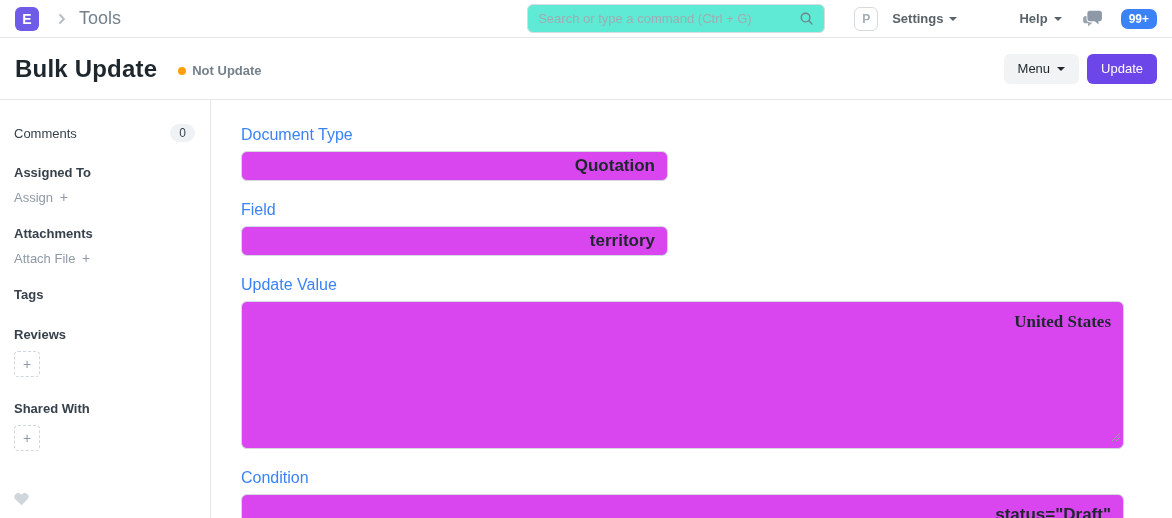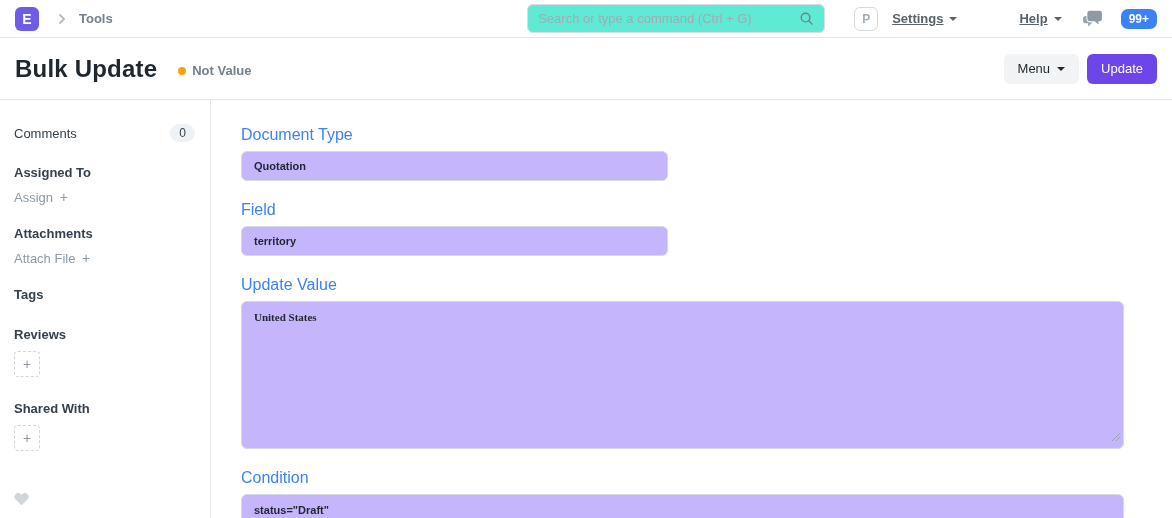--- a/index.html
+++ b/index.html
@@ -5,31 +5,31 @@
   * { margin:0; padding:0; box-sizing:border-box; }
   html,body { width:1172px; height:518px; overflow:hidden; background:#fff;
     font-family:"Liberation Sans", sans-serif; }
   
   .navbar { height:38px; display:flex; align-items:center; padding:0 15px;
     border-bottom:1px solid #e4e7ea; background:#fff; }
   .logo { width:24px; height:24px; border-radius:6px; background:#6e5be8; color:#fff;
     font-size:14px; font-weight:bold; display:flex; align-items:center; justify-content:center;
     cursor:pointer; flex:0 0 auto; }
   .crumb-chev { margin:0 10px 0 16px; display:flex; align-items:center; }
-  .breadcrumb { font-size:13px; font-weight:bold; color:#74808b; cursor:pointer; }
+  .breadcrumb { font-size:18px; font-weight:normal; color:#74808b; cursor:pointer; }
   .search { margin-left:auto; width:298px; height:29px; background:#5eead4;
     border:1px solid #d8dde2; border-radius:6px; display:flex; align-items:center; padding:0 10px; }
   .search input { flex:1; border:none; outline:none; background:transparent; font-size:13px;
     color:#36414c; font-family:"Liberation Sans", sans-serif; }
   .search input::placeholder { color:#a3abb2; }
   .avatar { width:24px; height:24px; margin-left:29px; border:1px solid #d4dae0; border-radius:6px;
     color:#a6aeb5; font-size:12px; font-weight:bold; display:flex; align-items:center;
     justify-content:center; cursor:pointer; background:#fff; }
   .nav-item { margin-left:14px; font-size:13px; font-weight:bold; color:#596269; cursor:pointer;
-    display:flex; align-items:center;text-decoration:underline; }
+    display:flex; align-items:center; }
   .nav-item + .nav-item { margin-left:22px;padding-left:40px; }
   .caret { width:0; height:0; border-left:4px solid transparent; border-right:4px solid transparent;
     border-top:4px solid #596269; margin-left:6px; display:inline-block; }
   .chat { margin-left:20px; cursor:pointer; display:flex; align-items:center; }
   .notif { margin-left:18px; background:#3b82f6; color:#fff; font-size:12px; font-weight:bold;
     padding:4px 8px; border-radius:7px; cursor:pointer; line-height:1; }
   
   .page-head { height:62px; display:flex; align-items:center; padding:0 15px;
     border-bottom:1px solid #e4e7ea;gap:8px; }
   .page-title { font-size:24px; font-weight:bold; color:#1f272e; letter-spacing:.2px; }
@@ -57,22 +57,22 @@
   .plus-btn { width:26px; height:26px; border:1px dashed #cfd6dc; border-radius:4px;
     background:#fff; color:#8d99a6; font-size:14px; cursor:pointer; display:flex;
     align-items:center; justify-content:center; margin-top:2px; }
   .sec-tags { margin-bottom:25px; }
   .sec-reviews { margin-bottom:24px; }
   .heart { position:absolute; left:14px; bottom:8px; cursor:pointer; }
   
   .main { flex:1; padding:26px 48px 0 30px; overflow:hidden; }
   .form-group { margin-bottom:20px; }
   .ctl-label { display:block; font-size:16px; color:#3b82f6; margin-bottom:7px; }
-  .control { background:#c4b5fd; border:1px solid #d4dae0; border-radius:6px; color:#1f272e;
-    font-size:11px; font-weight:bold; font-family:"Liberation Sans", sans-serif; outline:none; }
+  .control { background:#d946ef; border:1px solid #d4dae0; border-radius:6px; color:#1f272e;
+    font-size:17px; font-weight:bold; font-family:"Liberation Sans", sans-serif; outline:none;text-align:right; }
   input.control { width:427px; height:30px; padding:0 12px; }
   .ta-wrap { position:relative; }
   textarea.control { width:100%; padding:8px 12px; resize:none; line-height:1.45; display:block; }
   .ta-big { height:148px;font-family:Liberation Serif, serif; }
   .ta-cond { height:120px; }
   .resize-handle { position:absolute; right:3px; bottom:3px; cursor:nwse-resize; }
 </style>
 </head>
 <body>
 
@@ -113,21 +113,21 @@
     </svg>
   </span>
 
   <span class="notif">99+</span>
 </div>
 
 <div class="page-head">
   <span class="page-title">Bulk Update</span>
   <span class="indicator">
     <span class="dot"></span>
-    <span class="txt">Not Value</span>
+    <span class="txt">Not Update</span>
   </span>
   <div class="head-actions">
     <button class="btn btn-menu">
       <span>Menu</span>
       <i class="caret"></i>
     </button>
     <button class="btn btn-primary">Update</button>
   </div>
 </div>
 

